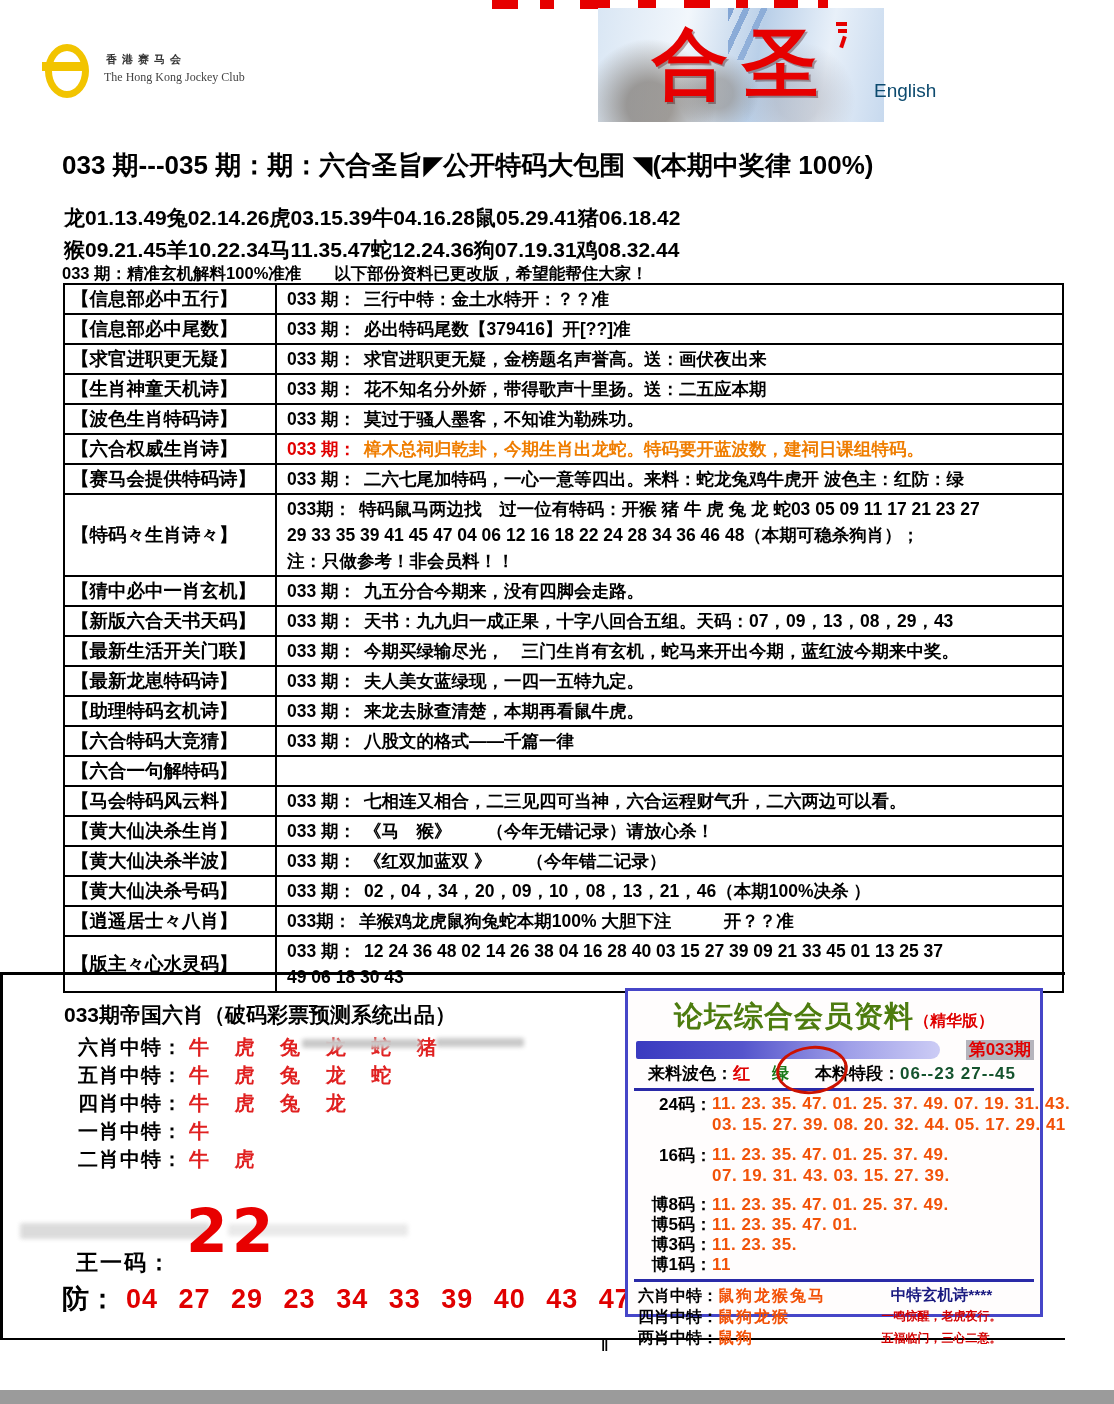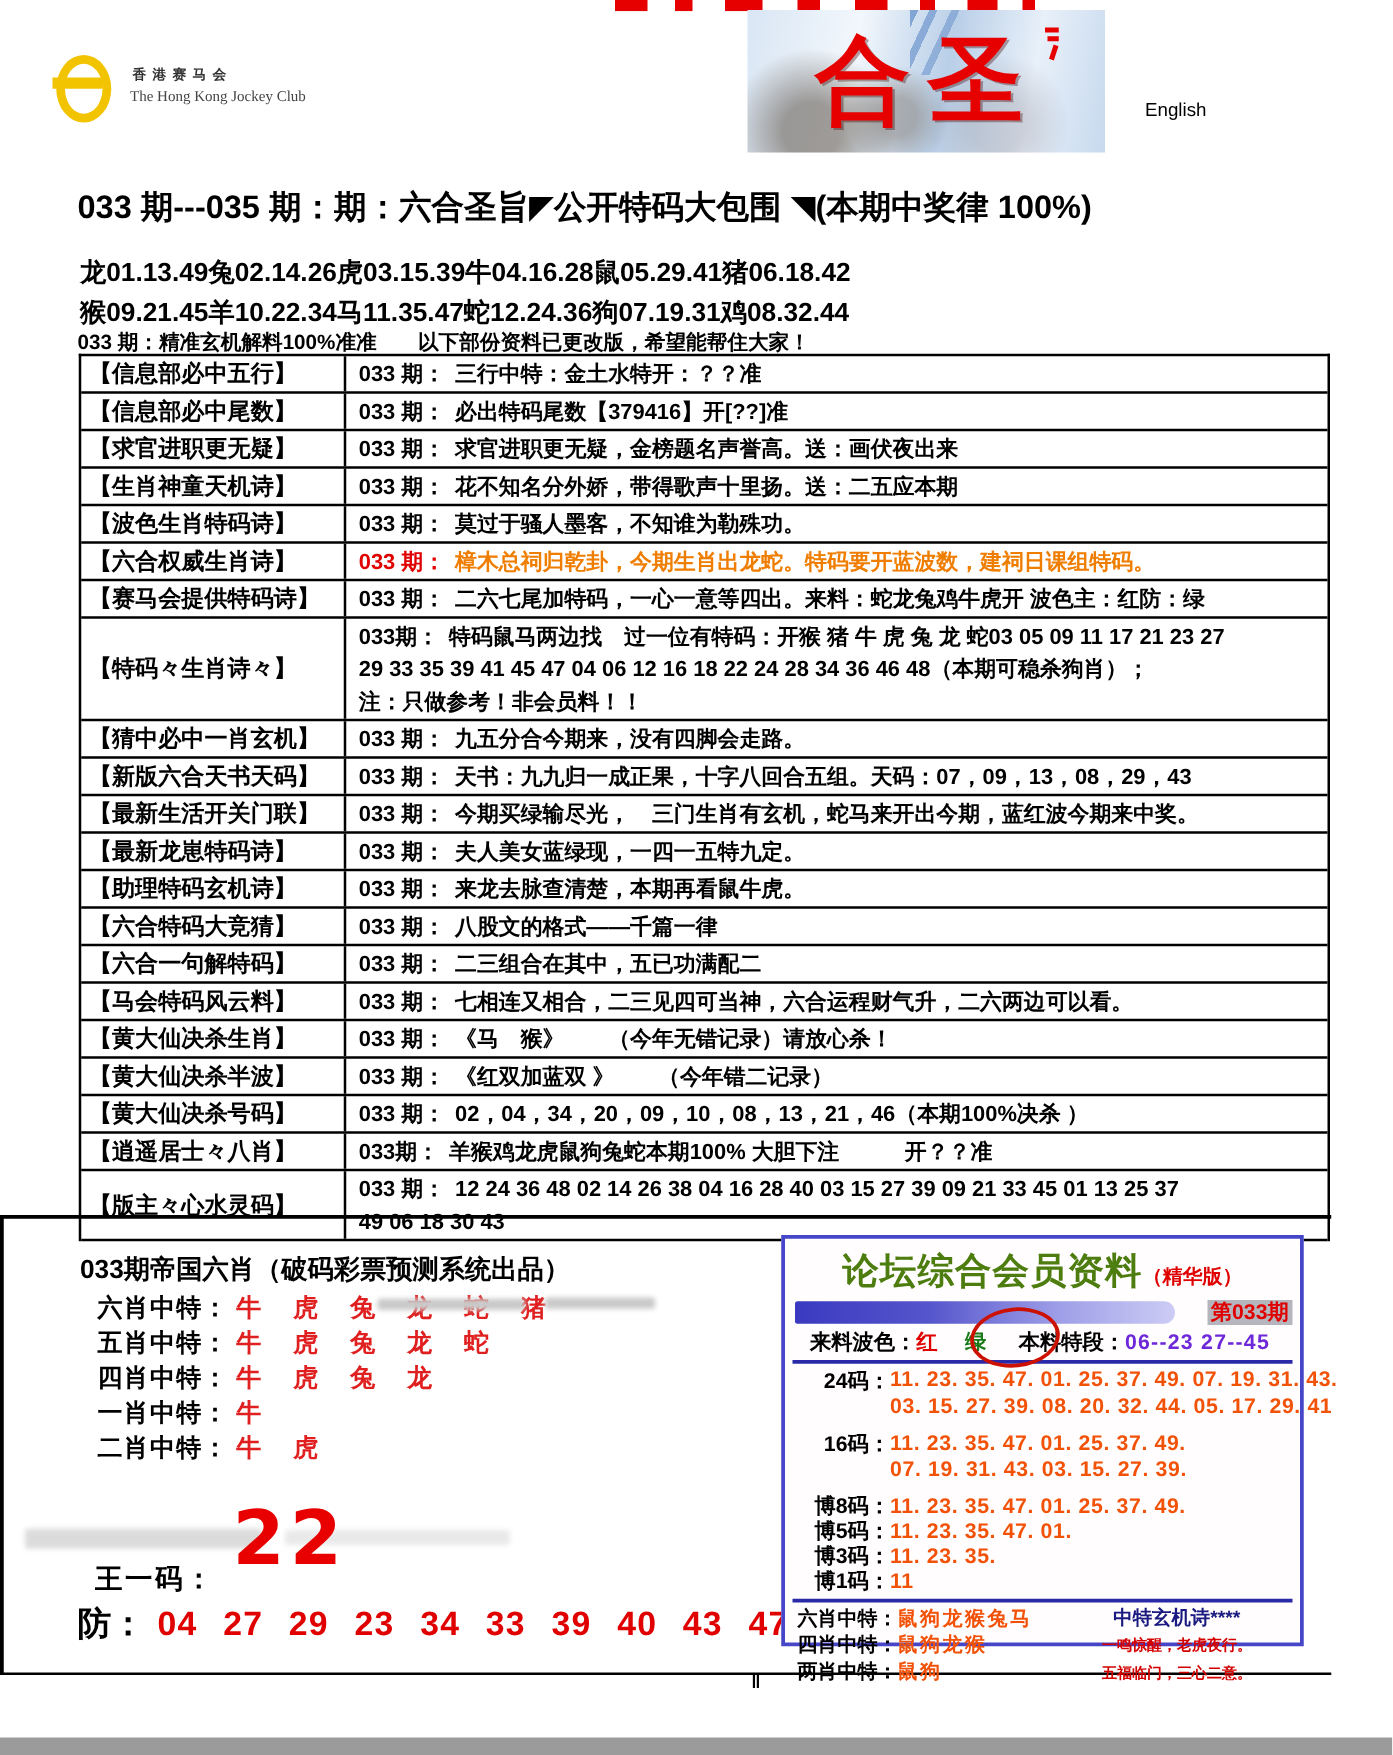--- a/index.html
+++ b/index.html
@@ -19,21 +19,21 @@
             radial-gradient(circle at 18% 85%, rgba(90,80,70,.55) 0 9%, rgba(90,80,70,0) 26%),
             radial-gradient(circle at 42% 75%, rgba(120,110,100,.45) 0 8%, rgba(120,110,100,0) 22%),
             radial-gradient(circle at 70% 80%, rgba(150,150,160,.35) 0 10%, rgba(150,150,160,0) 26%),
             linear-gradient(100deg,#d9e6f4 0%,#f2f7fc 30%,#b9cfe8 55%,#e8f0f9 78%,#c7d9ee 100%);}
   .banner-streak{position:absolute;right:6px;top:0;width:150px;height:52px;
           background:linear-gradient(115deg, rgba(110,150,205,.8) 0 6px, rgba(255,255,255,0) 6px 14px,
             rgba(110,150,205,.7) 14px 20px, rgba(255,255,255,0) 20px 30px, rgba(110,150,205,.6) 30px 36px, rgba(255,255,255,0) 36px);}
   .banner-text{position:absolute;left:10px;top:6px;width:268px;text-align:center;
           font-family:"DejaVu Serif","Liberation Serif",serif;font-weight:bold;font-size:76px;line-height:100px;
           color:#e60000;letter-spacing:14px;text-shadow:2px 2px 0 rgba(60,0,0,.35);}
-  .english{position:absolute;left:916px;top:80px;font-size:15px;color:#000000;}
+  .english{position:absolute;left:874px;top:80px;font-size:19px;color:#0c4a6e;}
   .top-clips{position:absolute;left:488px;top:0;width:350px;height:9px;overflow:hidden;}
   .top-clips i{position:absolute;top:0;height:9px;background:#e60000;}
   .red-mark{position:absolute;left:836px;top:22px;width:12px;height:26px;}
   .red-mark i{position:absolute;left:0;background:#e60000;}
 
   .main-title{position:absolute;left:62px;top:148px;font-size:26px;font-weight:bold;white-space:nowrap;}
   .zline1{position:absolute;left:64px;top:204px;font-size:21px;font-weight:bold;white-space:nowrap;}
   .zline2{position:absolute;left:64px;top:236px;font-size:21px;font-weight:bold;white-space:nowrap;}
   .note-line{position:absolute;left:62px;top:263px;font-size:16.5px;font-weight:bold;white-space:nowrap;}
 
@@ -71,21 +71,21 @@
   .mb-title{margin-top:6px;text-align:center;white-space:nowrap;}
   .mb-title .t1{color:#4d7c0f;font-weight:bold;font-size:29px;letter-spacing:1px;}
   .mb-title .t2{color:#e00000;font-weight:bold;font-size:16px;}
   .mb-bar-row{display:flex;align-items:center;margin:3px 6px 0 8px;}
   .mb-bar{width:304px;height:18px;background:linear-gradient(90deg,#3a3ac0 0%,#5555cc 35%,#9f9fe8 70%,#ccccf5 100%);
           border-radius:2px 9px 9px 2px;}
   .mb-issue{margin-left:auto;background:#b5b5bd;color:#e00000;font-weight:bold;font-size:17px;padding:0 3px;line-height:20px;}
   .mb-info{margin:2px 4px 0 0;text-align:center;font-size:17px;font-weight:bold;white-space:nowrap;}
   .mb-info .red{color:#e00000;}
   .mb-info .green{color:#1a7a1a;margin:0 26px 0 22px;}
-  .mb-info .seg{color:#6d28d9;letter-spacing:1px;}
+  .mb-info .seg{color:#14532d;letter-spacing:1px;}
   .mb-sep{border-top:3px solid #2a2aa8;margin:3px 6px 2px 6px;}
   .mb-sep2{border-top:3px solid #2a2aa8;margin:4px 6px 3px 6px;}
   .code-rows{margin-top:2px;}
   .crow{display:flex;font-size:17px;font-weight:bold;}
   .crow.gap{margin-bottom:9px;}
   .clabel{flex:0 0 84px;text-align:right;white-space:nowrap;}
   .cvals{color:#f25208;letter-spacing:.5px;white-space:nowrap;}
   .cvals div{line-height:21px;}
   .crow.small div{line-height:20px;}
   .mb-bottom{display:flex;margin:2px 6px 0 10px;}
@@ -222,23 +222,20 @@
         </div>
       </div>
       <div class="trow">
         <div class="tlabel">【六合特码大竞猜】</div>
         <div class="tcell">
           <div class="tline"><span class="tnum">033 期：</span><span class="ttext">八股文的格式——千篇一律</span></div>
         </div>
       </div>
       <div class="trow">
         <div class="tlabel">【六合一句解特码】</div>
-        <div class="tcell">
-          <div class="tline"><span class="tnum">033 期：</span><span class="ttext">二三组合在其中，五已功满配二</span></div>
-        </div>
       </div>
       <div class="trow">
         <div class="tlabel">【马会特码风云料】</div>
         <div class="tcell">
           <div class="tline"><span class="tnum">033 期：</span><span class="ttext">七相连又相合，二三见四可当神，六合运程财气升，二六两边可以看。</span></div>
         </div>
       </div>
       <div class="trow">
         <div class="tlabel">【黄大仙决杀生肖】</div>
         <div class="tcell">

